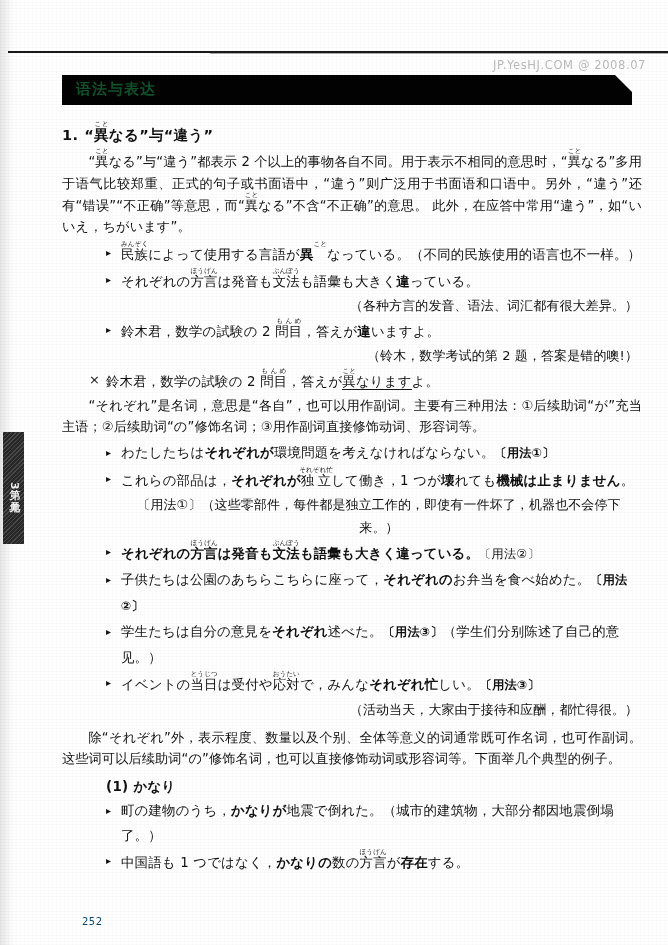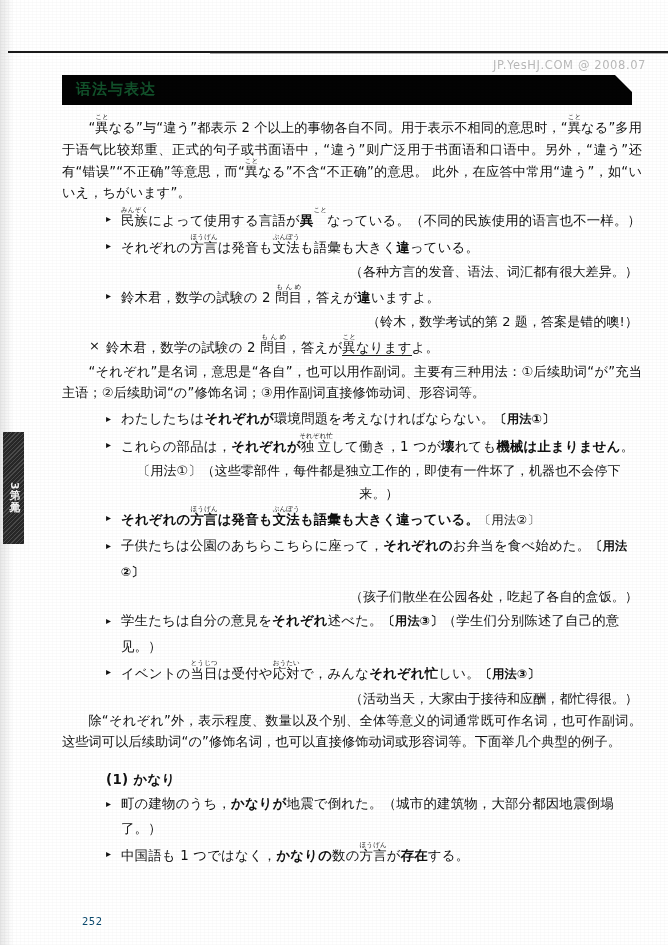--- a/index.html
+++ b/index.html
@@ -194,21 +194,21 @@
     font-size: 6.6px;
     line-height: 7px;
     letter-spacing: 0;
     font-weight: normal;
     transform: translateY(1px);
   }
 
   .subhead {
     font-size: 13.4px;
     font-weight: bold;
-    margin: 18px 0 1px 44px;
+    margin: 8px 0 1px 44px;
     letter-spacing: .3px;
   }
 
   .underline-wrong { border-bottom: 1px solid #1a1a1a; }
 
   
   .page-number {
     position: absolute;
     left: 82px;
     bottom: 18px;
@@ -234,20 +234,23 @@
 </div>
 
 <div class="banner-wrap">
   <div class="banner"></div>
   <div class="banner-title">语法与表达</div>
   <div class="banner-fold"></div>
 </div>
 
 <div class="content">
 
+  <div class="sec-head">
+    <span class="num">1.</span><span>“<ruby>異<rt>こと</rt></ruby>なる”与“違う”</span>
+  </div>
 
   <div class="para">
     “<ruby>異<rt>こと</rt></ruby>なる”与“違う”都表示 2 个以上的事物各自不同。用于表示不相同的意思时，“<ruby>異<rt>こと</rt></ruby>なる”多用于语气比较郑重、正式的句子或书面语中，“違う”则广泛用于书面语和口语中。另外，“違う”还有“错误”“不正确”等意思，而“<ruby>異<rt>こと</rt></ruby>なる”不含“不正确”的意思。 此外，在应答中常用“違う”，如“いいえ，ちがいます”。
   </div>
 
   <div class="examples">
 
     <div class="ex">
       <span class="marker">▸</span>
       <span class="jp"><ruby>民族<rt>みんぞく</rt></ruby>によって使用する言語が<span class="bold">異</span><ruby><rt>こと</rt></ruby>なっている。（不同的民族使用的语言也不一样。）</span>
@@ -290,36 +293,35 @@
 
     <div class="ex">
       <span class="marker">▸</span>
       <span class="jp bold">それぞれの<ruby>方言<rt>ほうげん</rt></ruby>は発音も<ruby>文法<rt>ぶんぽう</rt></ruby>も語彙も大きく違っている。<span class="usage" style="font-weight:normal;">〔用法②〕</span></span>
     </div>
 
     <div class="ex">
       <span class="marker">▸</span>
       <span class="jp">子供たちは公園のあちらこちらに座って，<span class="bold">それぞれの</span>お弁当を食べ始めた。<span class="usage">〔用法②〕</span></span>
     </div>
-    <div class="trans">（孩子们散坐在公园各处，吃起了各自的盒饭。）</div>
 
     <div class="ex">
       <span class="marker">▸</span>
       <span class="jp">学生たちは自分の意見を<span class="bold">それぞれ</span>述べた。<span class="usage">〔用法③〕</span>（学生们分别陈述了自己的意见。）</span>
     </div>
 
     <div class="ex">
       <span class="marker">▸</span>
       <span class="jp">イベントの<ruby>当日<rt>とうじつ</rt></ruby>は受付や<ruby>応対<rt>おうたい</rt></ruby>で，みんな<span class="bold">それぞれ忙</span>しい。<span class="usage">〔用法③〕</span></span>
     </div>
     <div class="trans">（活动当天，大家由于接待和应酬，都忙得很。）</div>
 
   </div>
 
-  <div class="para" style="margin-top:0;">除“それぞれ”外，表示程度、数量以及个别、全体等意义的词通常既可作名词，也可作副词。这些词可以后续助词“の”修饰名词，也可以直接修饰动词或形容词等。下面举几个典型的例子。</div>
+  <div class="para" style="margin-top:6px;">除“それぞれ”外，表示程度、数量以及个别、全体等意义的词通常既可作名词，也可作副词。这些词可以后续助词“の”修饰名词，也可以直接修饰动词或形容词等。下面举几个典型的例子。</div>
 
   <div class="subhead">(1) かなり</div>
 
   <div class="examples">
 
     <div class="ex">
       <span class="marker">▸</span>
       <span class="jp">町の建物のうち，<span class="bold">かなりが</span>地震で倒れた。（城市的建筑物，大部分都因地震倒塌了。）</span>
     </div>
 

